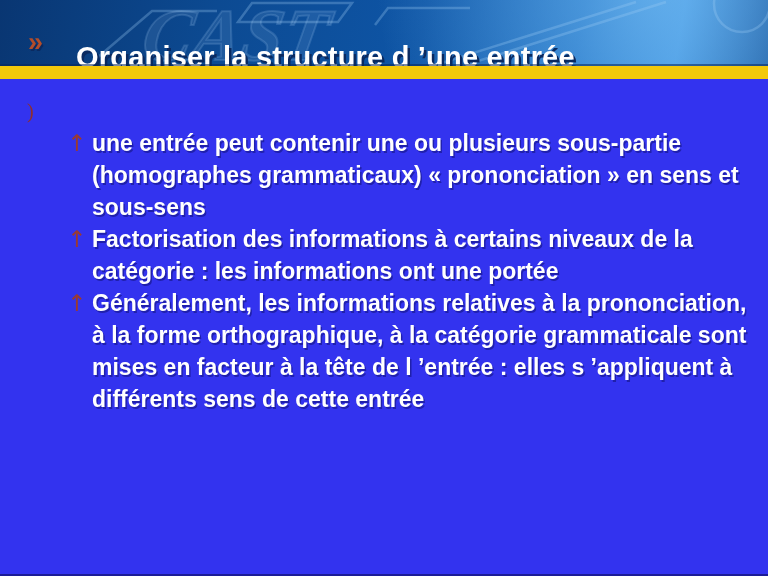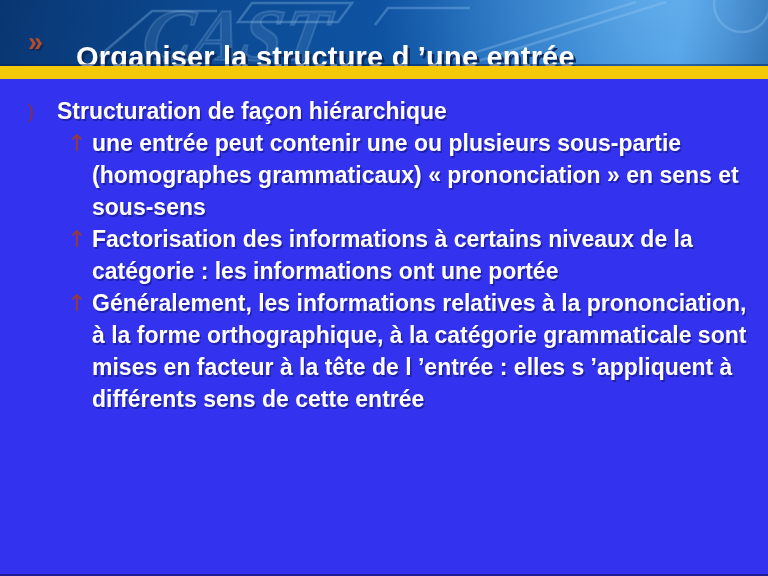--- a/index.html
+++ b/index.html
@@ -98,21 +98,20 @@
       <h1 class="title">Organiser la structure d ’une entrée</h1>
     </div>
   </header>
 
   <div class="bar"></div>
 
   <main class="bodyarea">
 
     <div class="l1">
       <span class="l1-marker">)</span>
-      <p class="btxt">Structuration de façon hiérarchique</p>
     </div>
 
     <div class="l2">
       <span class="l2-marker">↑</span>
       <p class="btxt">une entrée peut contenir une ou plusieurs sous-partie (homographes grammaticaux) « prononciation » en sens et sous-sens</p>
     </div>
 
     <div class="l2">
       <span class="l2-marker">↑</span>
       <p class="btxt">Factorisation des informations à certains niveaux de la catégorie : les informations ont une portée</p>

